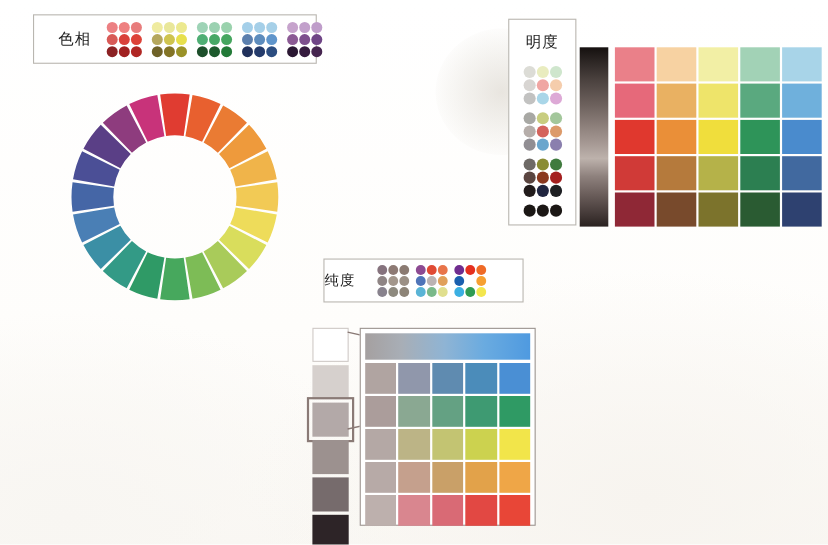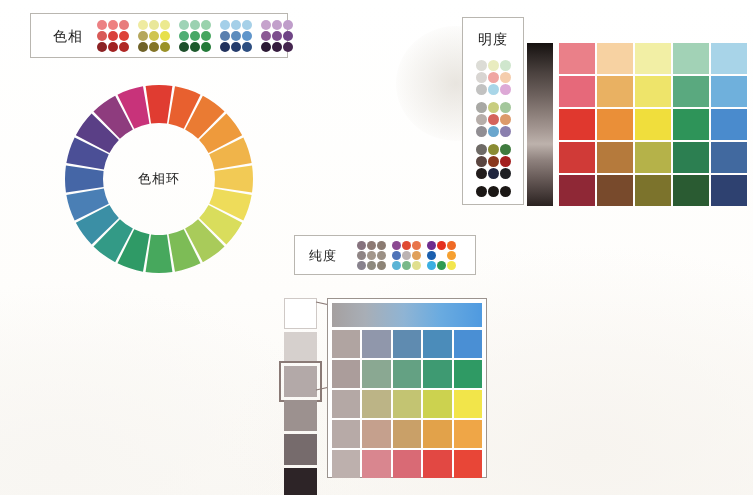--- a/index.html
+++ b/index.html
@@ -122,21 +122,21 @@
     gap: 2px;
   }
   .vcell { width: 36px; height: 31px; }
 
   
   #purity-panel {
     left: 294px; top: 235px;
     width: 182px; height: 40px;
     display: flex; align-items: center;
   }
-  #purity-panel .panel-label { margin-left: 14px; width: 42px; font-size: 13px; }
+  #purity-panel .panel-label { margin-left: 0; width: 42px; font-size: 13px; }
   #purity-groups { display: flex; gap: 6px; margin-left: 6px; }
   .pdot-grid {
     display: grid;
     grid-template-columns: repeat(3, 9px);
     grid-auto-rows: 9px;
     gap: 1px;
   }
   .pdot { width: 9px; height: 9px; border-radius: 50%; }
 
   
@@ -271,21 +271,20 @@
       <path d="M80.00030707839296 188.62834245744807 A94 94 0 0 1 54.498449837575954 180.34228674938686 L71.27567224366227 146.2464687017624 A56 56 0 0 0 86.46826804670219 151.18284231507545 Z" fill="#2f9a66"></path>
       <path d="M52.15965580805023 179.15061167021787 A94 94 0 0 1 30.466480331670937 163.38959711914538 L56.95875424014439 136.14699402842703 A56 56 0 0 0 69.8823481409661 145.5365346120447 Z" fill="#339a86"></path>
       <path d="M28.610402880854593 161.53351966832903 A94 94 0 0 1 12.84938832978213 139.8403441919498 L46.46346538795531 122.11765185903394 A56 56 0 0 0 55.853005971572955 135.0412457598556 Z" fill="#3b8fa5"></path>
       <path d="M11.657713250613128 137.50155016242405 A94 94 0 0 1 3.3716575425519295 111.99969292160708 L40.81715768492455 105.53173195329784 A56 56 0 0 0 45.75353129823761 120.72432775633774 Z" fill="#4a7fb5"></path>
       <path d="M2.96103429466784 109.4071197683181 A94 94 0 0 1 2.96103429466784 82.59288023168192 L40.572531069163816 88.01277971249135 A56 56 0 0 0 40.572531069163816 103.98722028750866 Z" fill="#4566a6"></path>
       <path d="M3.3716575425519295 80.00030707839291 A94 94 0 0 1 11.6577132506131 54.498449837576004 L45.75353129823759 71.2756722436623 A56 56 0 0 0 40.81715768492455 86.46826804670215 Z" fill="#4b4f96"></path>
       <path d="M12.849388329782116 52.1596558080502 A94 94 0 0 1 28.610402880854608 30.466480331670937 L55.85300597157296 56.95875424014439 A56 56 0 0 0 46.4634653879553 69.88234814096607 Z" fill="#5a3f86"></path>
       <path d="M30.466480331670923 28.610402880854636 A94 94 0 0 1 52.15965580805021 12.849388329782116 L69.88234814096609 46.4634653879553 A56 56 0 0 0 56.95875424014438 55.85300597157297 Z" fill="#8e3c7e"></path>
       <path d="M54.49844983757594 11.657713250613128 A94 94 0 0 1 80.00030707839292 3.3716575425519295 L86.46826804670216 40.81715768492455 A56 56 0 0 0 71.27567224366226 45.75353129823761 Z" fill="#c8337a"></path>
     </svg>
-  <div id="wheel-label">色相环</div>
 </div>
 
 <div class="panel" id="value-panel">
   <div class="panel-label">明度</div>
   <div id="value-dots">
       <div class="vdot-grid">
         <div class="vdot" style="background: rgb(220, 220, 214);"></div>
         <div class="vdot" style="background: rgb(233, 236, 191);"></div>
         <div class="vdot" style="background: rgb(207, 230, 205);"></div>
         <div class="vdot" style="background: rgb(216, 213, 210);"></div>

